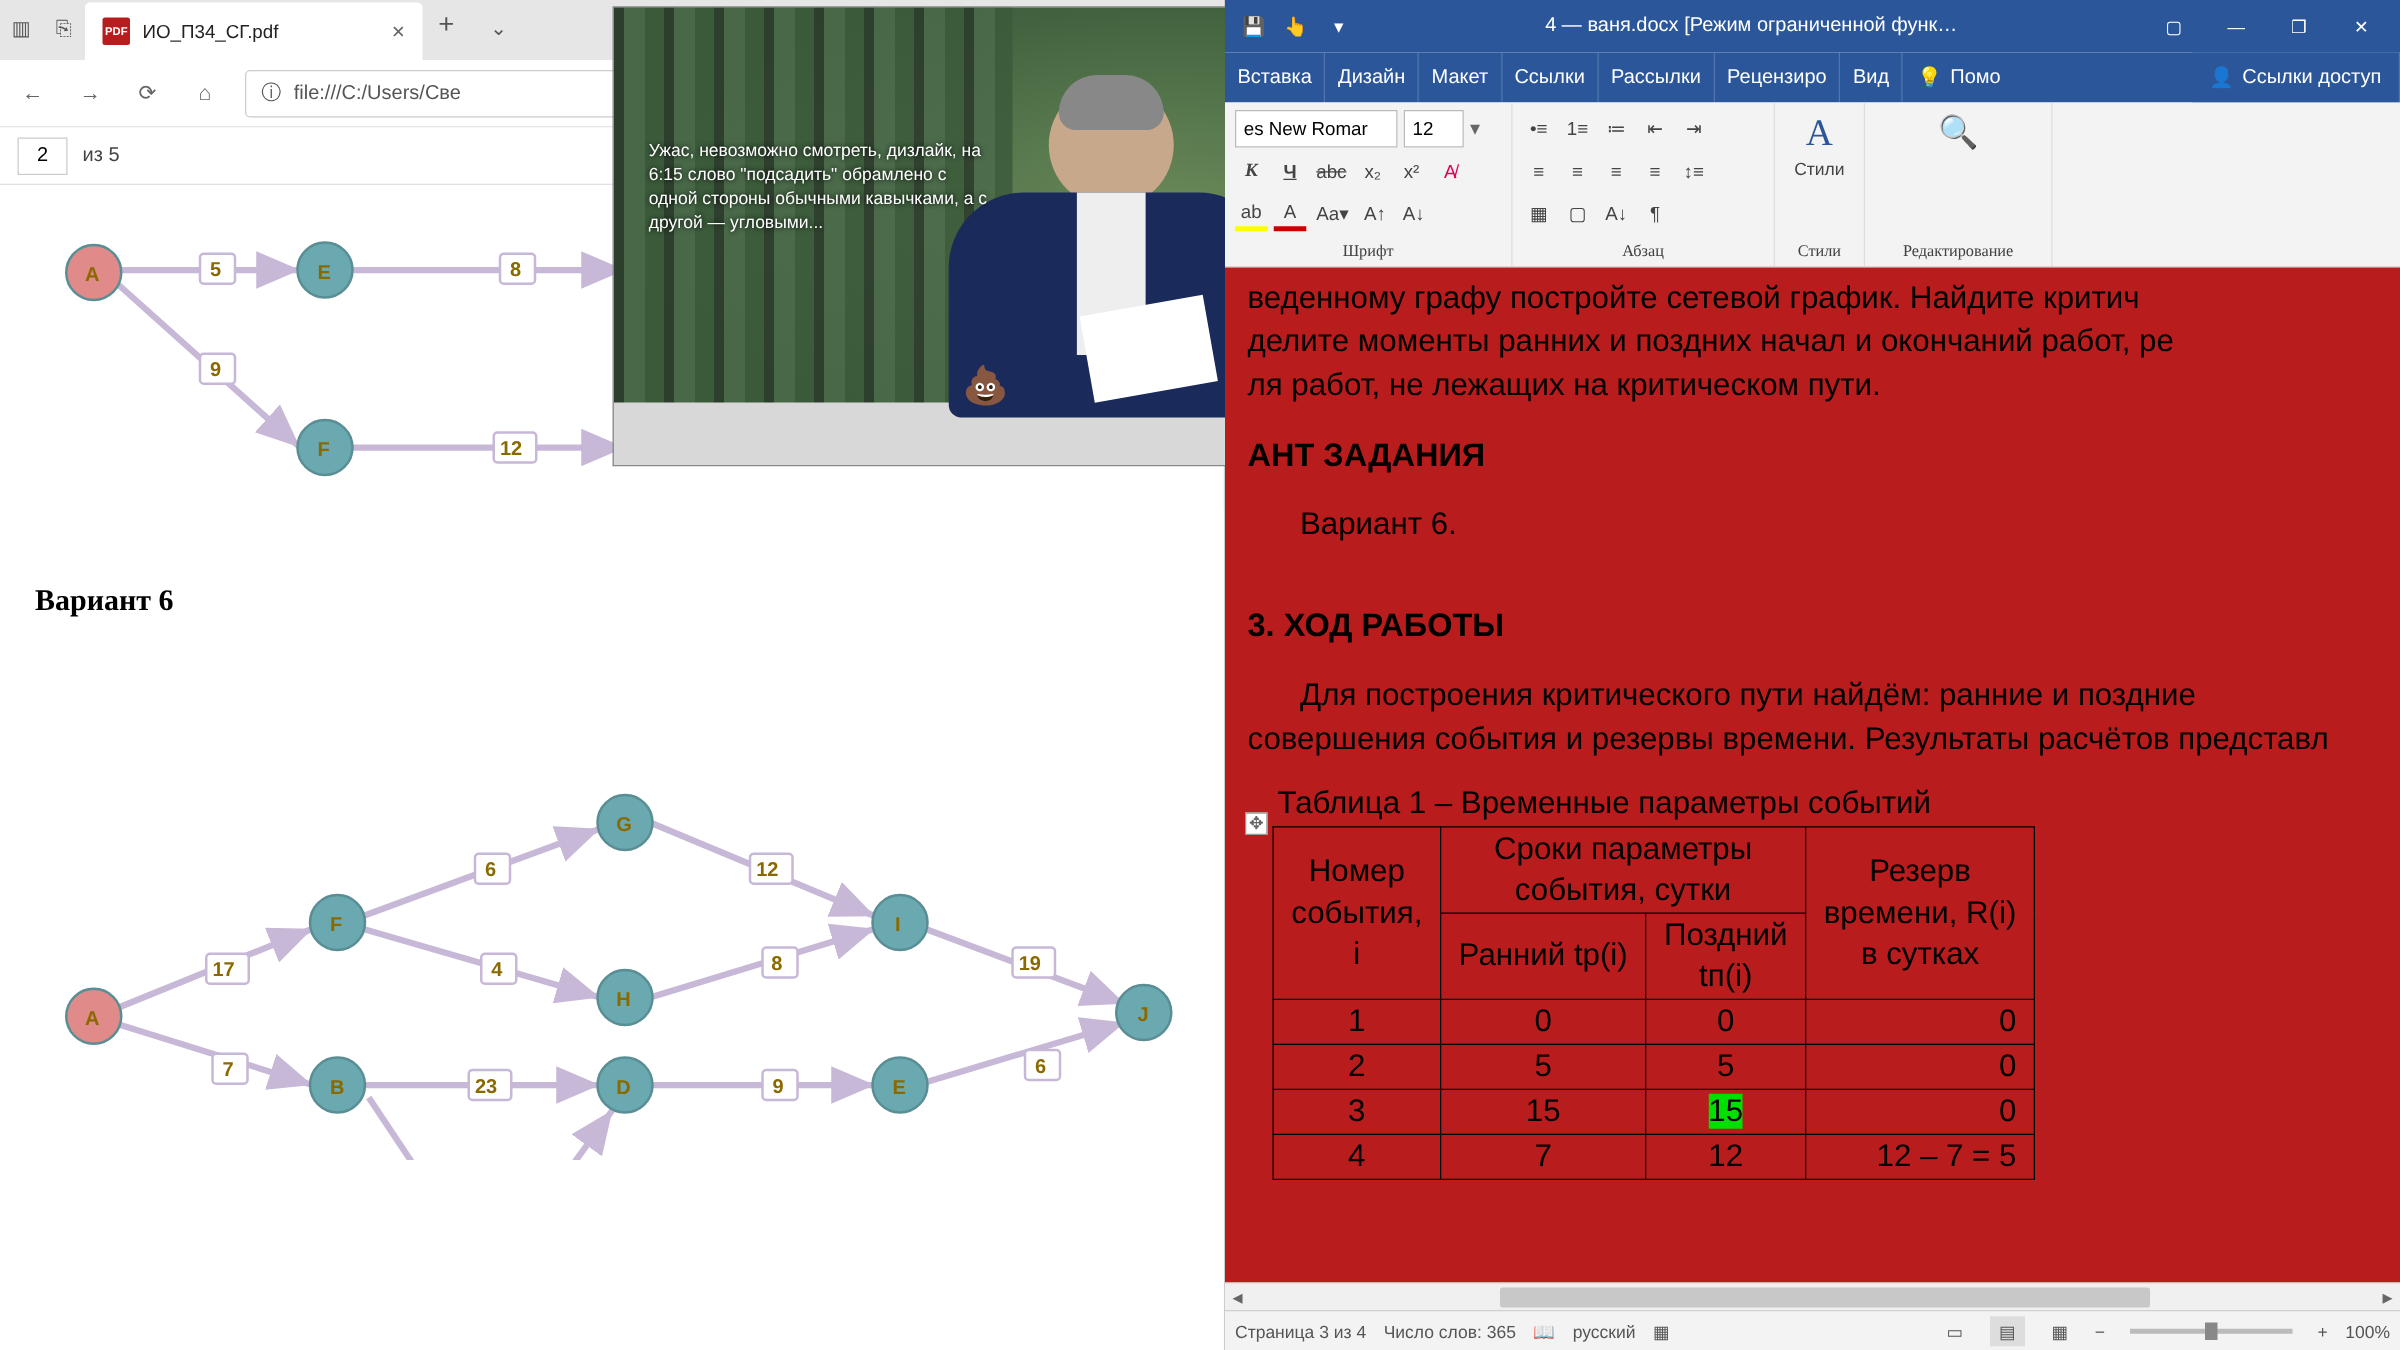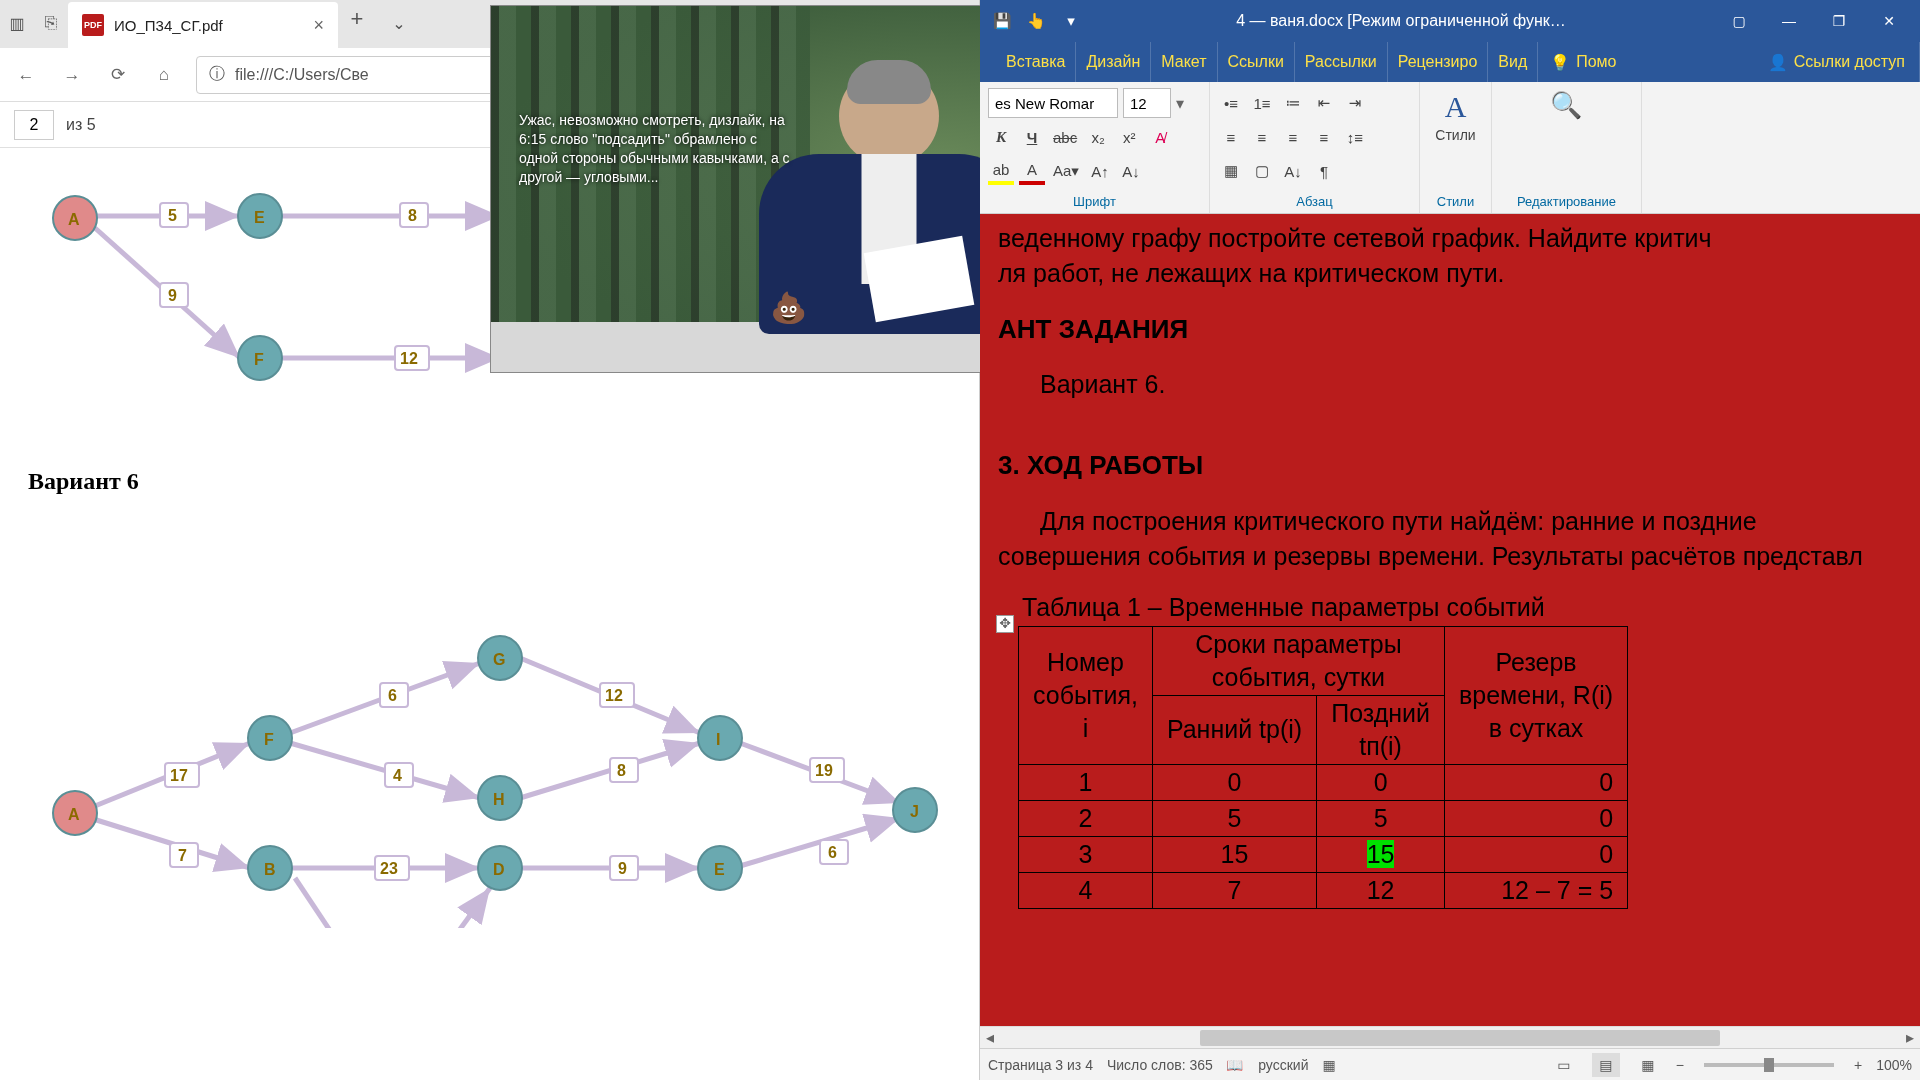--- a/index.html
+++ b/index.html
@@ -42,28 +42,28 @@
 .poop { position: absolute; left: 50%; bottom: 48px; width: 36px; height: 34px; font-size: 30px; transform: translateX(-40px); }
 .caption { position: absolute; left: 28px; top: 105px; color: #fff; font-size: 14px; line-height: 1.35; font-weight: 500; text-shadow: 0 0 4px #000; max-width: 280px; }
 
 
 .word { position: absolute; left: 980px; top: 0; right: 0; height: 1080px; background: #fff; display: flex; flex-direction: column; }
 .word-title { height: 42px; background: #2b579a; display: flex; align-items: center; padding: 0 6px; color: #fff; }
 .qat-btn { width: 34px; height: 34px; display: flex; align-items: center; justify-content: center; font-size: 15px; }
 .word-filename { flex: 1; text-align: center; font-size: 16px; white-space: nowrap; overflow: hidden; }
 .win-btn { width: 50px; height: 42px; display: flex; align-items: center; justify-content: center; font-size: 14px; }
 
-.word-tabs { height: 40px; background: #2b579a; display: flex; align-items: stretch; color: #fde047; padding-left: 16px; }
+.word-tabs { height: 40px; background: #2b579a; display: flex; align-items: stretch; color: #ffffff; padding-left: 0; }
 .word-tab { padding: 0 10px; display: flex; align-items: center; font-size: 16px; border-right: 1px solid rgba(255,255,255,0.18); cursor: pointer; }
 .word-tab.share { margin-left: auto; background: #2b579a; gap: 6px; padding: 0 14px; }
 .tell-me { display: flex; align-items: center; gap: 6px; padding: 0 12px; font-size: 16px; }
 
 .ribbon { height: 132px; background: #f3f3f3; border-bottom: 1px solid #d0d0d0; display: flex; position: relative; }
 .rgroup { border-right: 1px solid #ddd; padding: 4px 8px 2px; display: flex; flex-direction: column; position: relative; }
-.rgroup-label { font-size: 13px; color: #0369a1; text-align: center; margin-top: auto; padding-bottom: 2px; }
+.rgroup-label { font-size: 13px; color: #404040; text-align: center; margin-top: auto; padding-bottom: 2px; font-family: Liberation Serif, serif; }
 .rrow { display: flex; align-items: center; gap: 5px; height: 34px; }
 .rbtn { min-width: 26px; height: 28px; display: flex; align-items: center; justify-content: center; font-size: 15px; color: #444; padding: 0 3px; }
 .font-combo { height: 30px; border: 1px solid #bbb; background: #fff; font-size: 15px; padding: 0 6px; display: flex; align-items: center; }
 .big-btn { display: flex; flex-direction: column; align-items: center; justify-content: center; gap: 3px; font-size: 14px; color: #444; padding: 4px 8px; }
 
 .doc-area { flex: 1; background: #b91c1c; position: relative; overflow: hidden; font-family: "Times New Roman", serif; color: #000; }
 .doc-scroll-h { position: absolute; bottom: 32px; left: 0; right: 0; height: 22px; background: #f0f0f0; border-top: 1px solid #ddd; display: flex; align-items: center; }
 .doc-scroll-h .thumb { position: absolute; left: 220px; width: 520px; height: 16px; top: 3px; background: #c8c8c8; border-radius: 2px; }
 .doc-content { position: absolute; left: 10px; top: 8px; right: 2px; bottom: 54px; padding-left: 8px; font-size: 25px; line-height: 1.32; }
 .doc-content p { margin-bottom: 2px; }
@@ -327,20 +327,21 @@
       <div class="big-btn">
         <span style="font-size:26px;color:#2b579a">🔍</span>
       </div>
       <div class="rgroup-label">Редактирование</div>
     </div>
   </div>
 
   <div class="doc-area">
     <div class="doc-content">
       <p class="just">веденному графу постройте сетевой график. Найдите критич</p>
+      <p class="just">делите моменты ранних и поздних начал и окончаний работ, ре</p>
       <p>ля работ, не лежащих на критическом пути.</p>
       <p class="h-sec" style="margin-top:22px">АНТ ЗАДАНИЯ</p>
       <p style="margin-top:22px;margin-left:42px">Вариант 6.</p>
       <p class="h-sec" style="margin-top:47px">3.   ХОД РАБОТЫ</p>
       <p class="just" style="margin-top:22px;text-indent:42px">Для построения критического пути найдём: ранние и поздние</p>
       <p class="just">совершения события и резервы времени. Результаты расчётов представл</p>
 
       <div style="position:relative">
         <div class="tbl-marker" style="margin-top:24px">✥</div>
         <p class="tbl-caption">Таблица 1 – Временные параметры событий</p>

